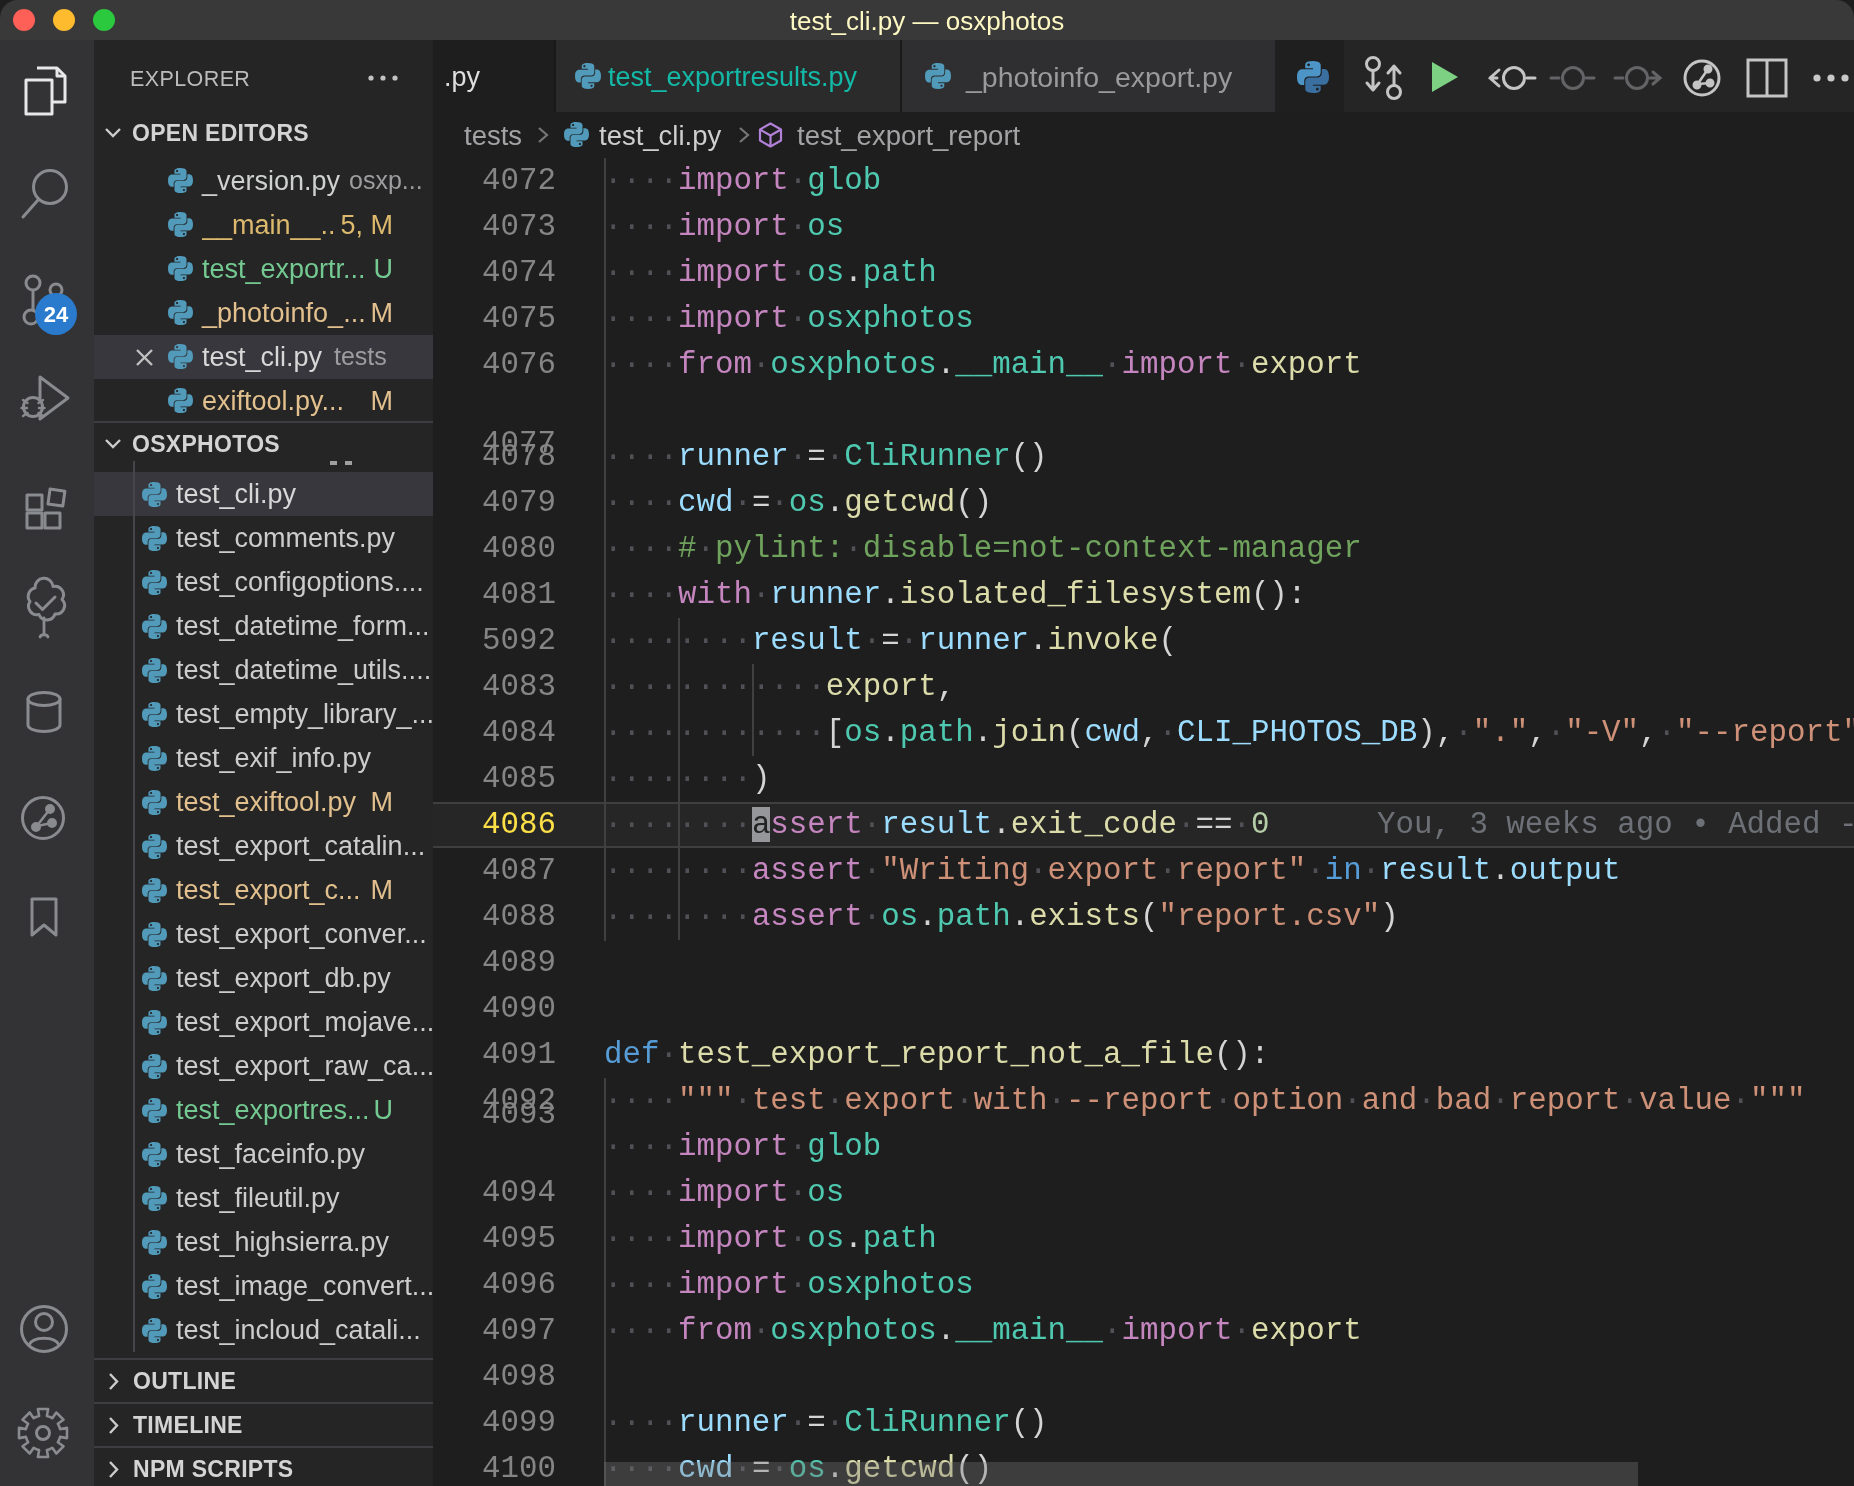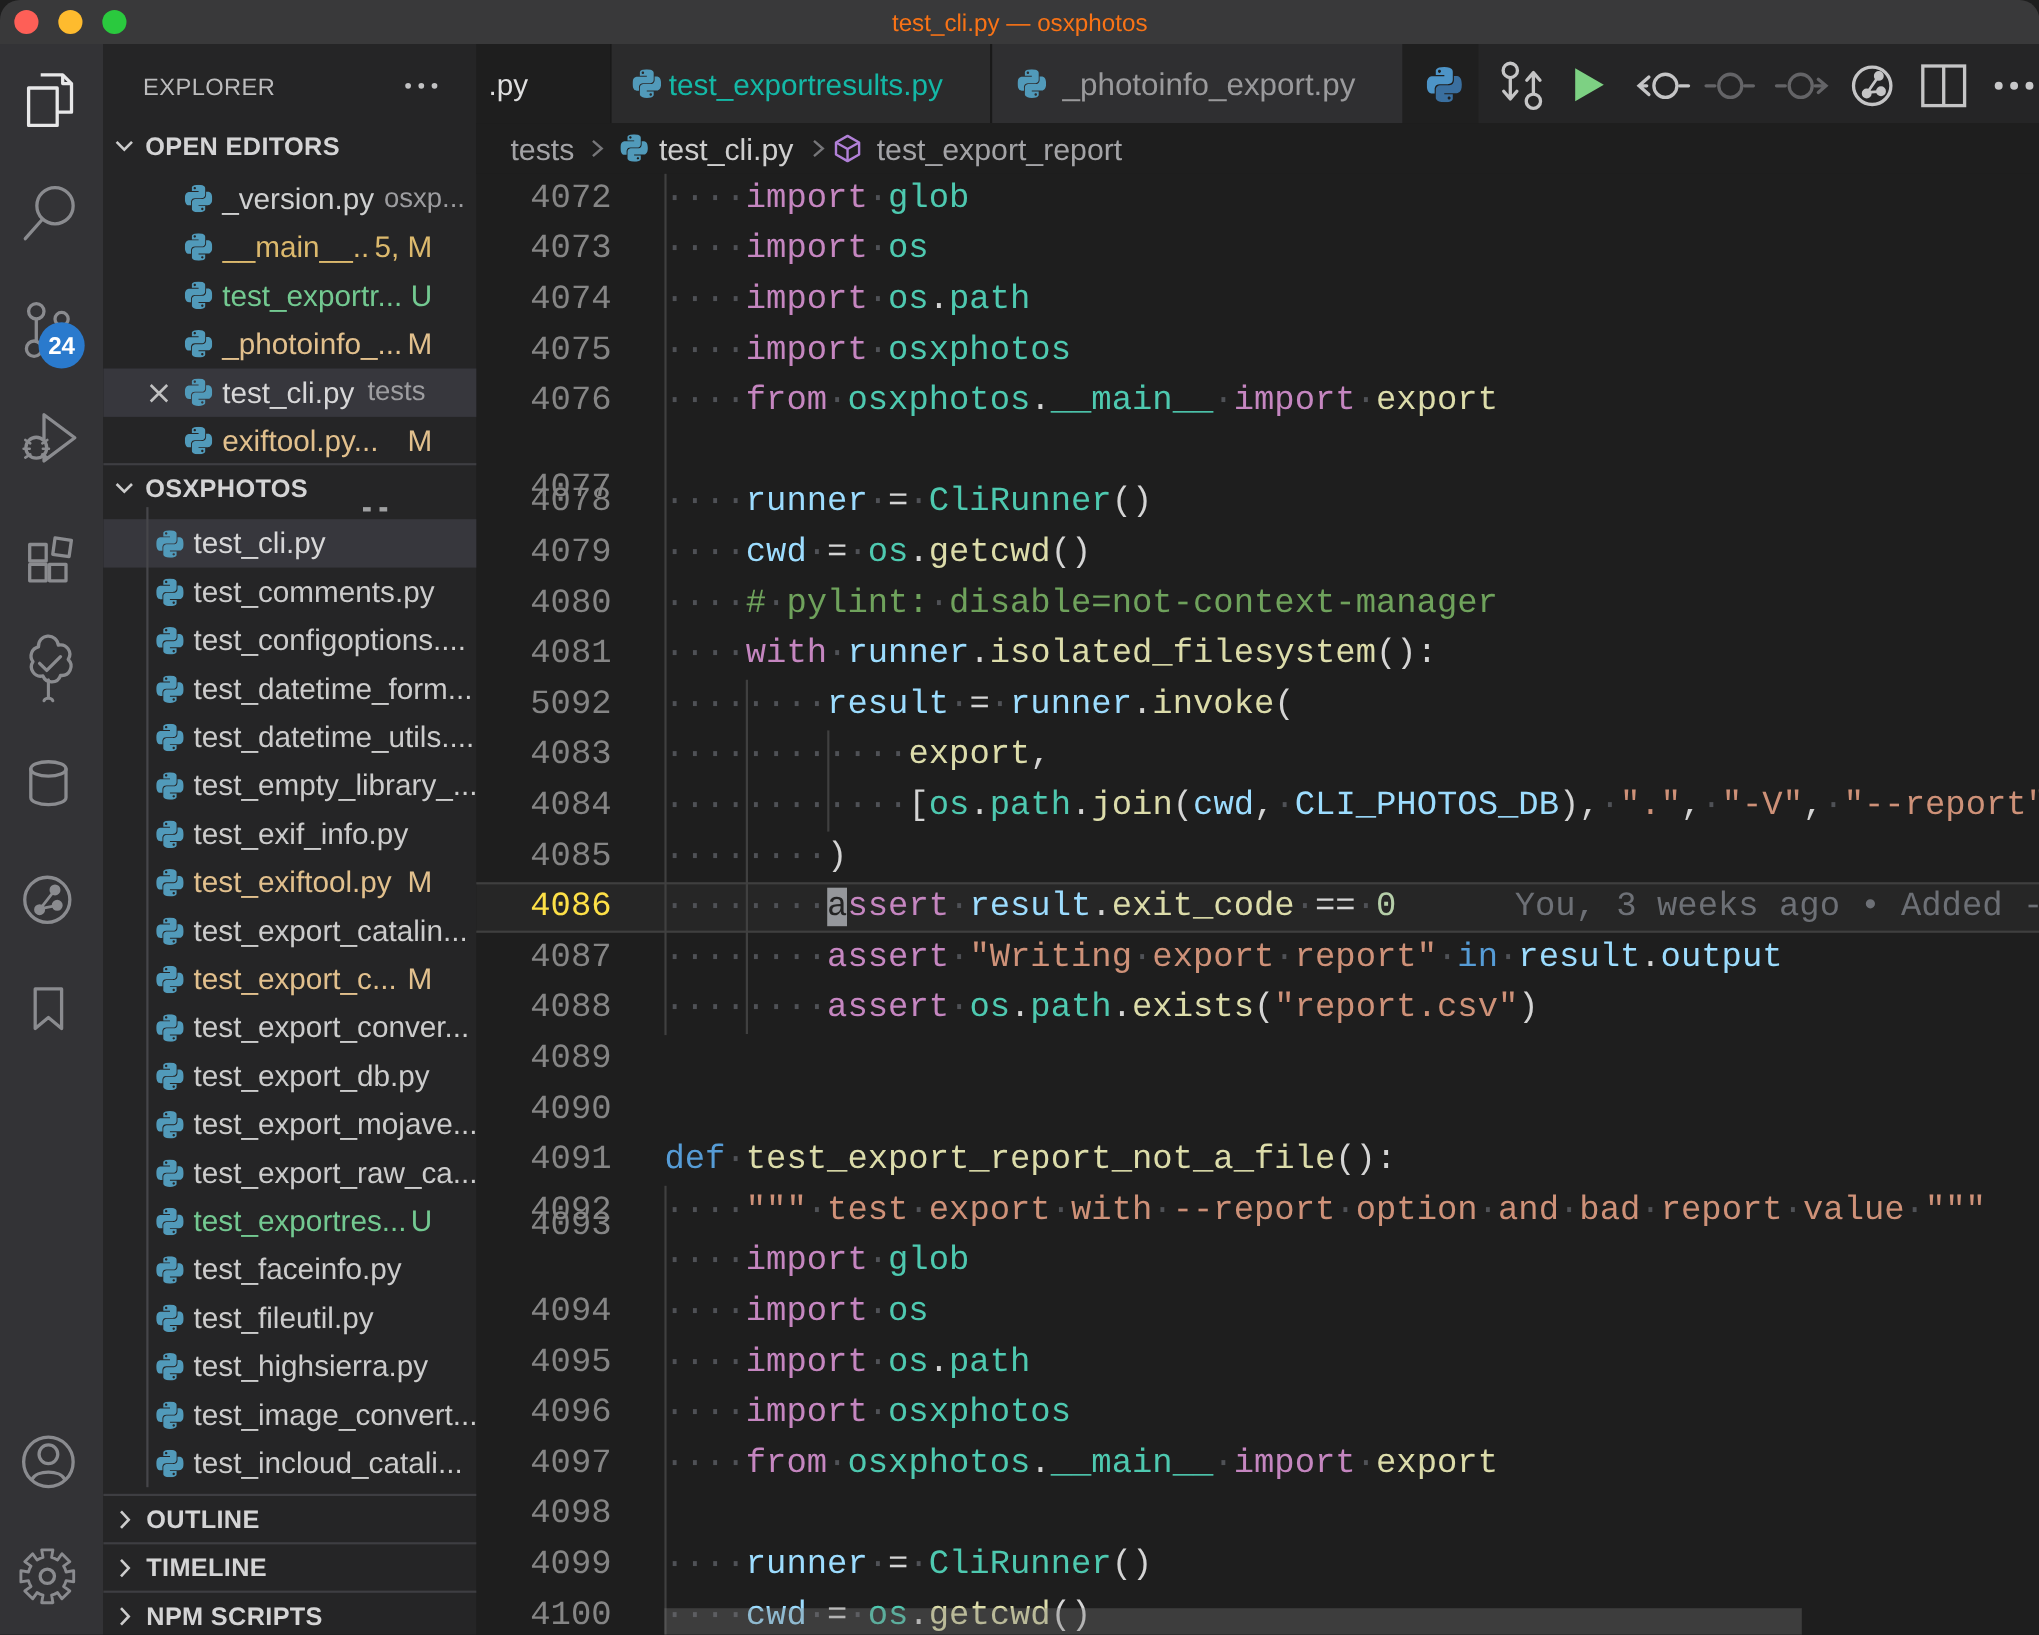--- a/index.html
+++ b/index.html
@@ -13,21 +13,21 @@
 .gut{position:absolute;left:433px;width:123px;text-align:right;height:46px;color:#858585}
 .lbl{font-size:27px;color:#cccccc;white-space:nowrap}
 .hdr{font-size:23px;font-weight:bold;color:#d4d4d5;letter-spacing:.3px}
 .bc{font-size:27.5px}
 svg{display:block}
 </style></head><body>
 <div class="abs" style="left:0;top:0;width:1854px;height:40px;background:#39393a;border-radius:18px 18px 0 0"></div>
 <div class="abs" style="left:13px;top:9px;width:22px;height:22px;border-radius:50%;background:#fe5f57"></div>
 <div class="abs" style="left:53px;top:9px;width:22px;height:22px;border-radius:50%;background:#febb2e"></div>
 <div class="abs" style="left:93px;top:9px;width:22px;height:22px;border-radius:50%;background:#2ac93e"></div>
-<div class="abs" style="left:0;top:0;width:1854px;height:40px;line-height:42px;text-align:center;font-size:22px;color:#f97316">test_cli.py — osxphotos</div>
+<div class="abs" style="left:0;top:0;width:1854px;height:40px;line-height:42px;text-align:center;font-size:26px;color:#fef9c3">test_cli.py — osxphotos</div>
 <div class="abs" style="left:0;top:40px;width:94px;height:1446px;background:#333336"></div>
 <svg class="abs" style="left:0;top:40px" width="94" height="1446" viewBox="0 40 94 1446">
 <g fill="none" stroke="#e8e8e9" stroke-width="3" stroke-linejoin="round">
  <path d="M37 68 h20 l8 8 v26 h-13"></path>
       <path d="M57 68 v8 h8"></path>
  <rect x="26" y="80" width="26" height="34" fill="#333336"></rect>
 </g>
 <g fill="none" stroke="#8a8b8f" stroke-width="3">
  <circle cx="50" cy="187" r="16.5"></circle>
       <path d="M38 200 L23 217" stroke-linecap="round"></path>

